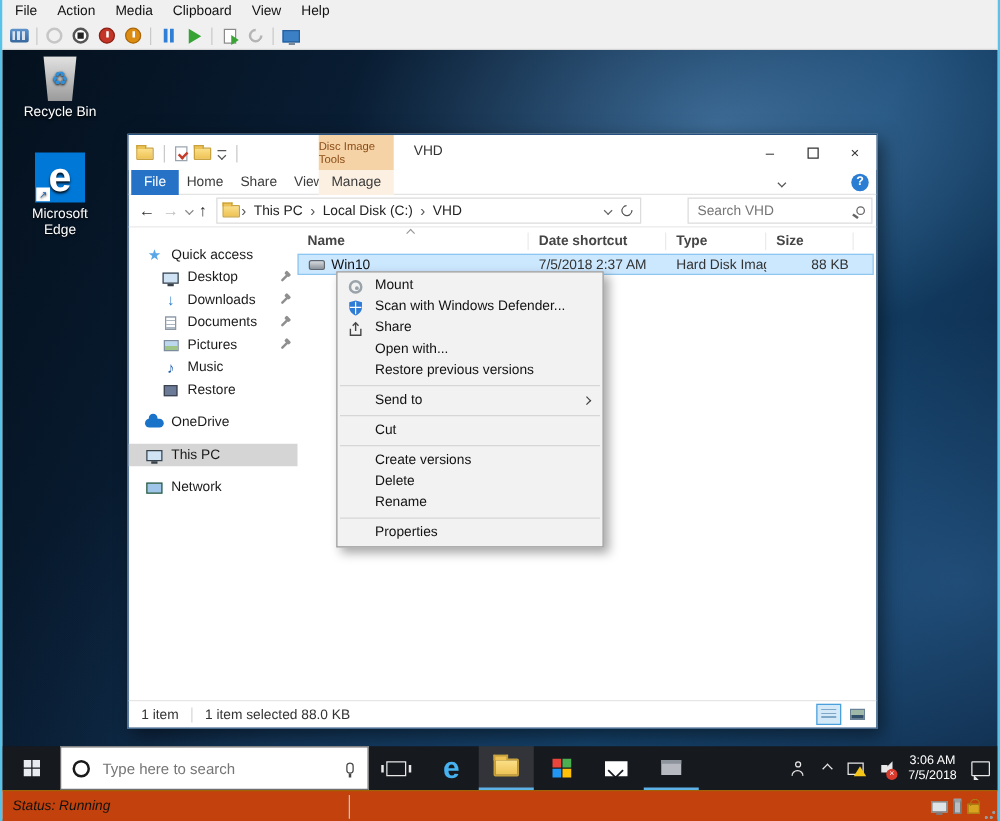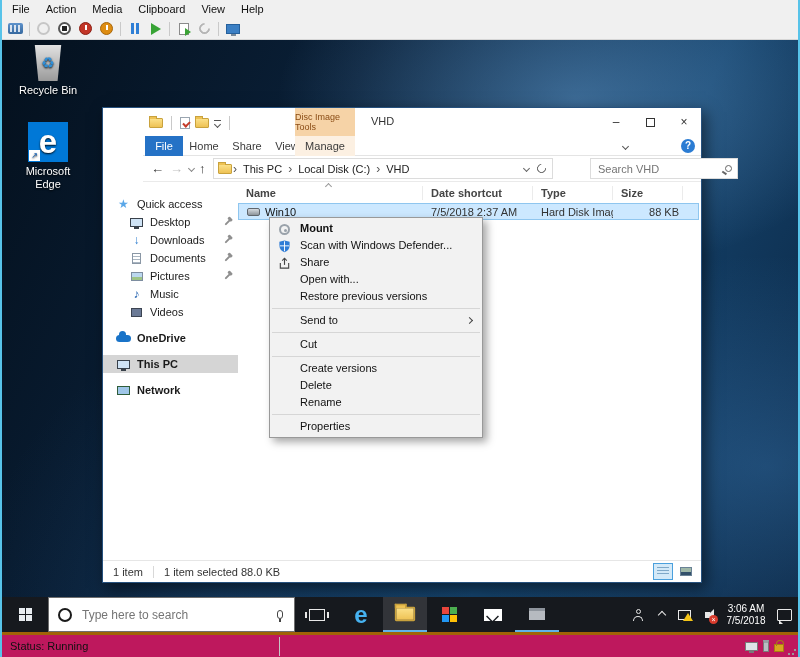--- a/index.html
+++ b/index.html
@@ -51,21 +51,21 @@
   .bin { width:30px; height:36px; margin:0 auto; background:linear-gradient(#e2e2e2,#9a9a9a);
     clip-path:polygon(6% 0,94% 0,82% 100%,18% 100%); display:flex; align-items:center; justify-content:center; }
   .bin span { color:#2f8fd8; font-size:15px; }
   .edgetile { width:40px; height:40px; margin:0 auto; background:#0078d7; position:relative;
     display:flex; align-items:center; justify-content:center; }
   .edgetile .e { color:#fff; font-size:33px; font-weight:bold; line-height:40px; }
   .shortcut-badge { position:absolute; left:1px; bottom:1px; width:11px; height:11px; background:#fff;
     color:#1b66b8; font-size:8px; line-height:11px; text-align:center; }
   
   .explorer { position:absolute; left:100px; top:67px; width:600px; height:476px; background:#fff;
-    border:1px solid #26517e; box-shadow:4px 5px 14px rgba(0,0,0,.5); color:#222;padding-left:40px; }
+    border:1px solid #26517e; box-shadow:4px 5px 14px rgba(0,0,0,.5); color:#222; }
   .etitle { position:relative; height:28px; background:#fff; }
   .qat { position:absolute; left:6px; top:8px; display:flex; align-items:center; gap:5px; }
   .fold { width:14px; height:10px; background:linear-gradient(#fbe088,#eec254); border:1px solid #c9a23d; border-radius:1px; position:relative; }
   .fold::before { content:""; position:absolute; top:-3px; left:-1px; width:6px; height:2px; background:#eec254; border:1px solid #c9a23d; border-bottom:none; }
   .qat-check { width:10px; height:12px; background:#fff; border:1px solid #9aa5b0; position:relative; }
   .qat-check::after { content:""; position:absolute; left:2px; top:3px; width:5px; height:3px;
     border-left:2px solid #c43b2a; border-bottom:2px solid #c43b2a; transform:rotate(-45deg); }
   .qat-caret { display:flex; flex-direction:column; align-items:center; gap:1px; }
   .qat-caret .bar { width:7px; height:1px; background:#555; }
   .chev { display:inline-block; width:5px; height:5px; border-left:1px solid #555; border-bottom:1px solid #555; }
@@ -105,21 +105,21 @@
   .searchbox input { font-size:11px; color:#777; }
   .mag { width:7px; height:7px; border:1.5px solid #666; border-radius:50%; position:relative; margin-left:4px; }
   .mag::after { content:""; position:absolute; left:-4px; top:6px; width:5px; height:1.5px; background:#666; transform:rotate(35deg); }
   
   .econtent { position:absolute; top:75px; bottom:22px; left:0; right:0; display:flex; }
   .sidebar { width:135px; padding-top:12px; position:relative; }
   .sitem { height:18px; display:flex; align-items:center; padding-left:13px; position:relative; color:#1a1a1a; }
   .sitem.child { padding-left:26px; }
   .sitem.selected { background:#d5d5d5; }
   .sitem .sic { width:15px; display:flex; justify-content:center; align-items:center; margin-right:6px; flex:none; }
-  .gap8 { margin-top:8px;font-weight:bold; }
+  .gap8 { margin-top:8px; }
   .pin { position:absolute; right:9px; top:5px; width:2px; height:8px; background:#8f8f8f; border-radius:1px; transform:rotate(45deg); }
   .pin::after { content:""; position:absolute; left:-2px; top:-1px; width:5px; height:3px; background:#8f8f8f; border-radius:1px; }
   .star { color:#5aa7e8; font-size:12px; }
   .dl { color:#2f7fd0; font-weight:bold; font-size:12px; }
   .mus { color:#1f5fae; font-size:12px; }
   .mon { width:13px; height:9px; border:1px solid #39414a; background:#cfe3f5; position:relative; }
   .mon::after { content:""; position:absolute; left:3px; bottom:-3px; width:5px; height:2px; background:#39414a; }
   .docic { width:9px; height:11px; background:#fff; border:1px solid #8a97a5;
     background-image:repeating-linear-gradient(#fff 0 2px,#aab6c2 2px 3px); }
   .picic { width:12px; height:9px; border:1px solid #7d8da0; background:linear-gradient(#bcd8ef 55%,#9ec487 55%); }
@@ -146,21 +146,21 @@
   .vdiv { width:1px; height:12px; background:#d8d8d8; margin:0 10px; }
   .viewtoggles { position:absolute; right:5px; top:2px; display:flex; gap:3px; }
   .vt { width:20px; height:17px; display:flex; align-items:center; justify-content:center; }
   .vt.active { border:1px solid #4aa0dd; background:#d3e9f8; }
   .vt-details { width:12px; height:9px; background:repeating-linear-gradient(#7fa8c8 0 1px,transparent 1px 3px); }
   .vt-thumb { width:12px; height:9px; background:linear-gradient(#9fb8a8 55%,#33506b 55%); border:1px solid #6a8296; }
   
   .ctxmenu { position:absolute; left:267px; top:177px; width:214px; background:#f2f2f2;
     border:1px solid #999; box-shadow:4px 4px 8px rgba(0,0,0,.35); padding:2px 0; z-index:50; }
   .mi2 { position:relative; height:17px; line-height:17px; padding-left:30px; color:#111; }
-  .mi2.bold { font-weight:bold; }
+  .mi2.bold { font-weight:normal; }
   .micon { position:absolute; left:7px; top:2px; width:14px; height:14px; display:flex; align-items:center; justify-content:center; }
   .cd { width:11px; height:11px; border:2px solid #9aa2aa; border-radius:50%; position:relative; }
   .cd::after { content:""; position:absolute; left:3px; top:3px; width:3px; height:3px; background:#9aa2aa; border-radius:50%; }
   .subarrow { position:absolute; right:10px; top:6px; }
   .msep { height:1px; background:#d6d6d6; margin:3px 2px; }
   
   .taskbar { position:absolute; left:0; right:0; bottom:0; height:35px; background:#16191e;
     display:flex; align-items:stretch; z-index:60; }
   .tbar-item { display:flex; align-items:center; justify-content:center; position:relative; }
   .start { width:46px; }
@@ -195,21 +195,21 @@
   .warn { position:absolute; right:-3px; bottom:-2px; width:0; height:0;
     border-left:5px solid transparent; border-right:5px solid transparent; border-bottom:8px solid #f5c518; }
   .spk { width:5px; height:6px; background:#e8e8e8; position:relative; }
   .spk::before { content:""; position:absolute; left:3px; top:-3px; border-top:6px solid transparent; border-bottom:6px solid transparent; border-right:6px solid #e8e8e8; }
   .mutex { position:absolute; right:1px; bottom:8px; width:9px; height:9px; background:#d83b2d; border-radius:50%;
     color:#fff; font-size:7px; line-height:9px; text-align:center; }
   .clock { width:54px; text-align:center; font-size:10px; line-height:12px; color:#fff; }
   .actionc { width:15px; height:12px; border:1.5px solid #e8e8e8; border-radius:1px; position:relative; }
   .actionc::after { content:""; position:absolute; left:1px; bottom:-4px; border-left:4px solid #e8e8e8; border-top:4px solid transparent; }
   
-  .vm-statusbar { height:25px; background:#be185d; border-top:3px solid #a16207; display:flex; align-items:center; position:relative; color:#111; }
+  .vm-statusbar { height:25px; background:#c2410c; border-top:1px solid #a16207; display:flex; align-items:center; position:relative; color:#111;font-style:italic; }
   .vs-left { width:278px; padding-left:8px; height:19px; line-height:19px; border-right:1px solid #c6c6c6; }
   .vs-right { margin-left:auto; display:flex; align-items:center; gap:5px; padding-right:14px; }
   .vs-mon { width:13px; height:9px; border:1px solid #7a7a7a; background:#dfe4e8; position:relative; }
   .vs-mon::after { content:""; position:absolute; left:3px; bottom:-3px; width:5px; height:2px; background:#7a7a7a; }
   .vs-usb { width:6px; height:12px; background:#b9bec4; border:1px solid #7a7a7a; border-top:3px solid #9aa0a6; }
   .vs-lock { width:10px; height:8px; background:#d9a520; border:1px solid #a87c12; position:relative; margin-top:4px; }
   .vs-lock::before { content:""; position:absolute; left:1px; top:-5px; width:6px; height:5px;
     border:1.5px solid #a87c12; border-bottom:none; border-radius:4px 4px 0 0; }
   .grip { position:absolute; right:1px; bottom:1px; width:10px; height:10px;
     background:radial-gradient(circle at 2px 8px,#9a9a9a 1px,transparent 1.5px),
@@ -388,21 +388,21 @@
           <div class="sitem child">
             <span class="sic">
                 <span class="mus">♪</span>
               </span>
             <span>Music</span>
           </div>
           <div class="sitem child">
             <span class="sic">
                 <span class="vidic"></span>
               </span>
-            <span>Videos</span>
+            <span>Restore</span>
           </div>
           <div class="sitem gap8">
             <span class="sic">
                 <span class="cloud"></span>
               </span>
             <span>OneDrive</span>
           </div>
           <div class="sitem gap8 selected">
             <span class="sic">
                 <span class="mon"></span>

